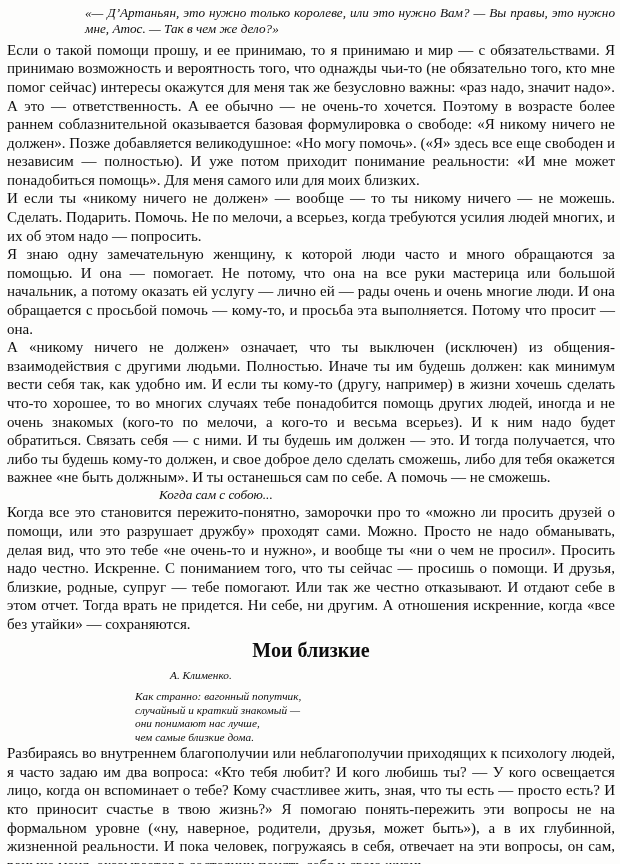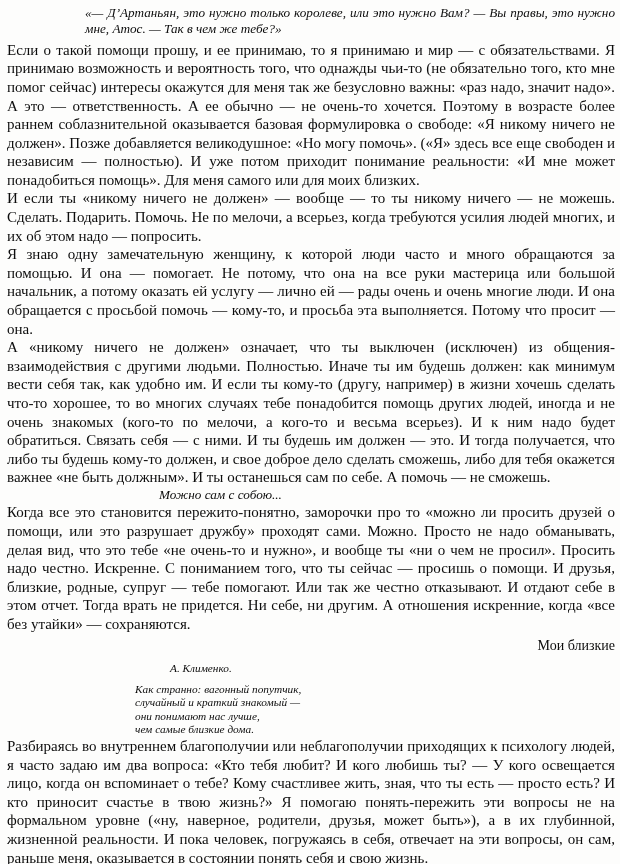--- a/index.html
+++ b/index.html
@@ -36,23 +36,23 @@
     line-height: 1.24;
     letter-spacing: 0.2px;
   }
   .interlude {
     font-style: italic;
     margin: 0 0 0 152px;
     font-size: 13.2px;
     line-height: 1.24;
   }
   h2.sub {
-    font-size: 14px;
-    font-weight: normal;
-    text-align: right;
+    font-size: 20px;
+    font-weight: bold;
+    text-align: center;
     margin: 5px 0 4px;
     line-height: 1.2;
   }
   .poem {
     font-style: italic;
     font-size: 11.3px;
     line-height: 1.2;
     margin: 0 0 0 128px;
     white-space: pre-line;
   }
@@ -70,32 +70,32 @@
     text-indent: 88px;
     font-size: 13.2px;
     line-height: 1.24;
   }
 </style>
 </head>
 <body>
 
 <div class="page">
 
-  <div class="epigraph">«— Д’Артаньян, это нужно только королеве, или это нужно Вам? — Вы правы, это нужно мне, Атос. — Так в чем же тебе?»</div>
+  <div class="epigraph">«— Д’Артаньян, это нужно только королеве, или это нужно Вам? — Вы правы, это нужно мне, Атос. — Так в чем же дело?»</div>
 
   <p class="body-p">Если о такой помощи прошу, и ее принимаю, то я принимаю и мир — с обязательствами. Я принимаю возможность и вероятность того, что однажды чьи-то (не обязательно того, кто мне помог сейчас) интересы окажутся для меня так же безусловно важны: «раз надо, значит надо». А это — ответственность. А ее обычно — не очень-то хочется. Поэтому в возрасте более раннем соблазнительной оказывается базовая формулировка о свободе: «Я никому ничего не должен». Позже добавляется великодушное: «Но могу помочь». («Я» здесь все еще свободен и независим — полностью). И уже потом приходит понимание реальности: «И мне может понадобиться помощь». Для меня самого или для моих близких.</p>
 
   <p class="body-p">И если ты «никому ничего не должен» — вообще — то ты никому ничего — не можешь. Сделать. Подарить. Помочь. Не по мелочи, а всерьез, когда требуются усилия людей многих, и их об этом надо — попросить.</p>
 
 
   <p class="body-p">Я знаю одну замечательную женщину, к которой люди часто и много обращаются за помощью. И она — помогает. Не потому, что она на все руки мастерица или большой начальник, а потому оказать ей услугу — лично ей — рады очень и очень многие люди. И она обращается с просьбой помочь — кому-то, и просьба эта выполняется. Потому что просит — она.</p>
 
   <p class="body-p">А «никому ничего не должен» означает, что ты выключен (исключен) из общения-взаимодействия с другими людьми. Полностью. Иначе ты им будешь должен: как минимум вести себя так, как удобно им. И если ты кому-то (другу, например) в жизни хочешь сделать что-то хорошее, то во многих случаях тебе понадобится помощь других людей, иногда и не очень знакомых (кого-то по мелочи, а кого-то и весьма всерьез). И к ним надо будет обратиться. Связать себя — с ними. И ты будешь им должен — это. И тогда получается, что либо ты будешь кому-то должен, и свое доброе дело сделать сможешь, либо для тебя окажется важнее «не быть должным». И ты останешься сам по себе. А помочь — не сможешь.</p>
 
-  <div class="interlude">Можно сам с собою...</div>
+  <div class="interlude">Когда сам с собою...</div>
 
   <p class="body-p">Когда все это становится пережито-понятно, заморочки про то «можно ли просить друзей о помощи, или это разрушает дружбу» проходят сами. Можно. Просто не надо обманывать, делая вид, что это тебе «не очень-то и нужно», и вообще ты «ни о чем не просил». Просить надо честно. Искренне. С пониманием того, что ты сейчас — просишь о помощи. И друзья, близкие, родные, супруг — тебе помогают. Или так же честно отказывают. И отдают себе в этом отчет. Тогда врать не придется. Ни себе, ни другим. А отношения искренние, когда «все без утайки» — сохраняются.</p>
 
   <h2 class="sub">Мои близкие</h2>
 
   <div class="poem-author">А. Клименко.</div>
 
   <div class="poem">Как странно: вагонный попутчик,
 случайный и краткий знакомый —
 они понимают нас лучше,

